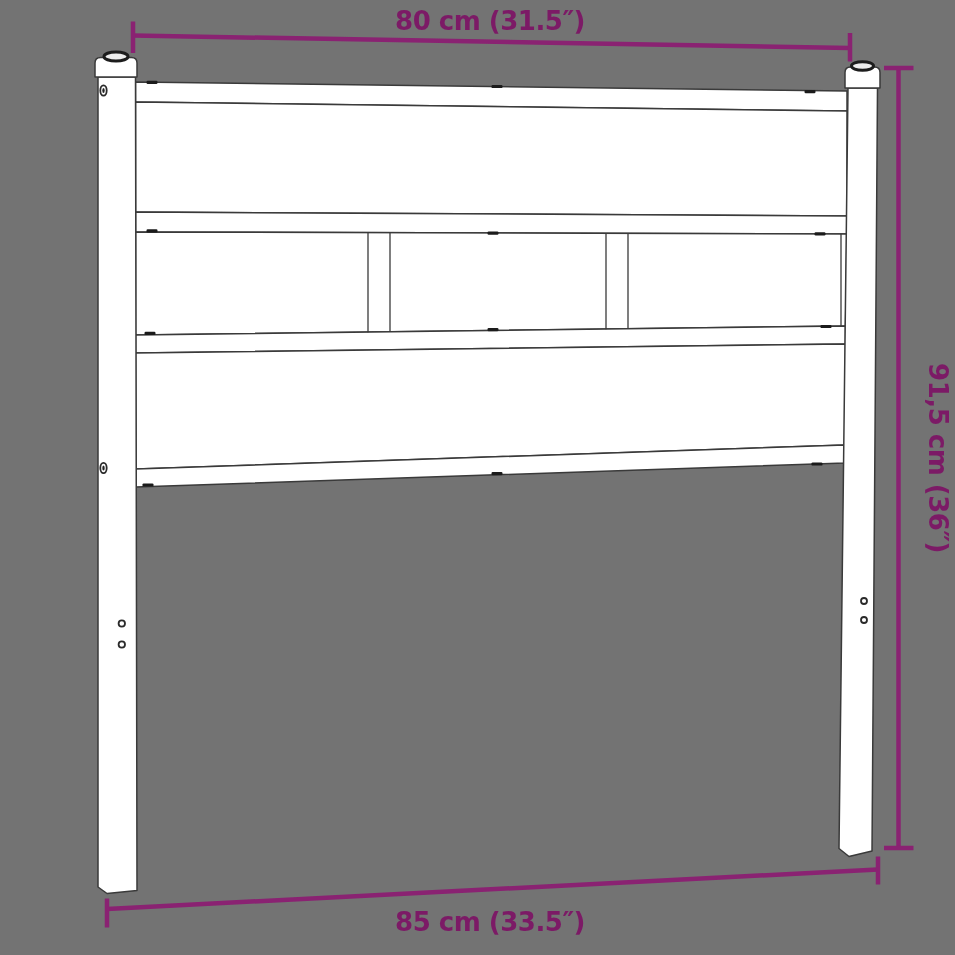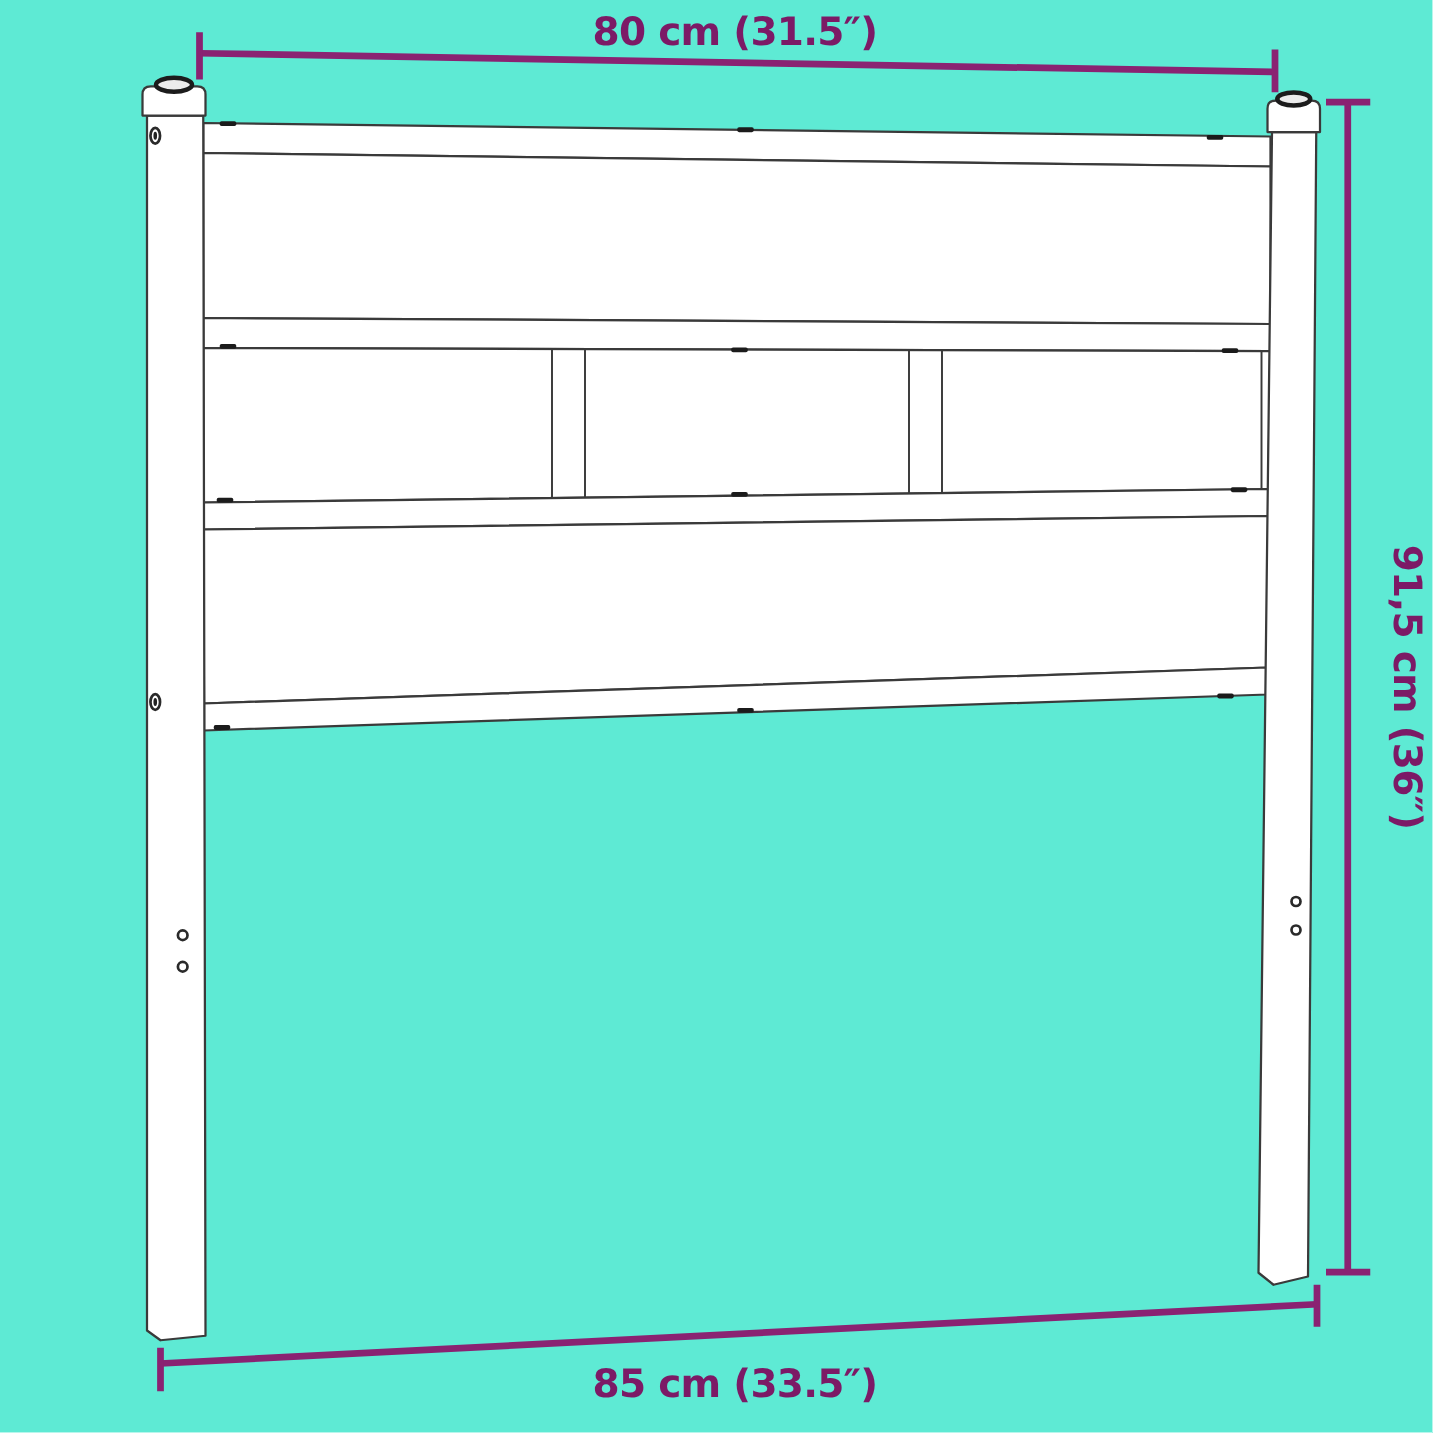--- a/index.html
+++ b/index.html
@@ -8,21 +8,21 @@
     background: #ffffff;
     width: 955px;
     height: 955px;
     overflow: hidden;
     font-family: "DejaVu Sans", "Liberation Sans", sans-serif;
   }
   .stage {
     position: relative;
     width: 955px;
     height: 955px;
-    background: #5eead4;
+    background: #737373;
     text-decoration: underline;
   }
   svg { display: block; }
   .draw   { fill: #ffffff; stroke: #3a3a3a; stroke-width: 1.5; stroke-linejoin: round; }
   .thin   { fill: none;    stroke: #3a3a3a; stroke-width: 1.3; }
   .hole   { fill: #ffffff; stroke: #2a2a2a; stroke-width: 1.8; }
   .holedot{ fill: #222222; stroke: none; }
   .screw  { fill: #1b1b1b; stroke: none; }
   .dim    { stroke: #8A2272; stroke-width: 4.5; stroke-linecap: butt; fill: none; }
   .dimtxt { fill: #7C1A66; font-weight: bold; font-size: 26px; letter-spacing: -0.5px; }

